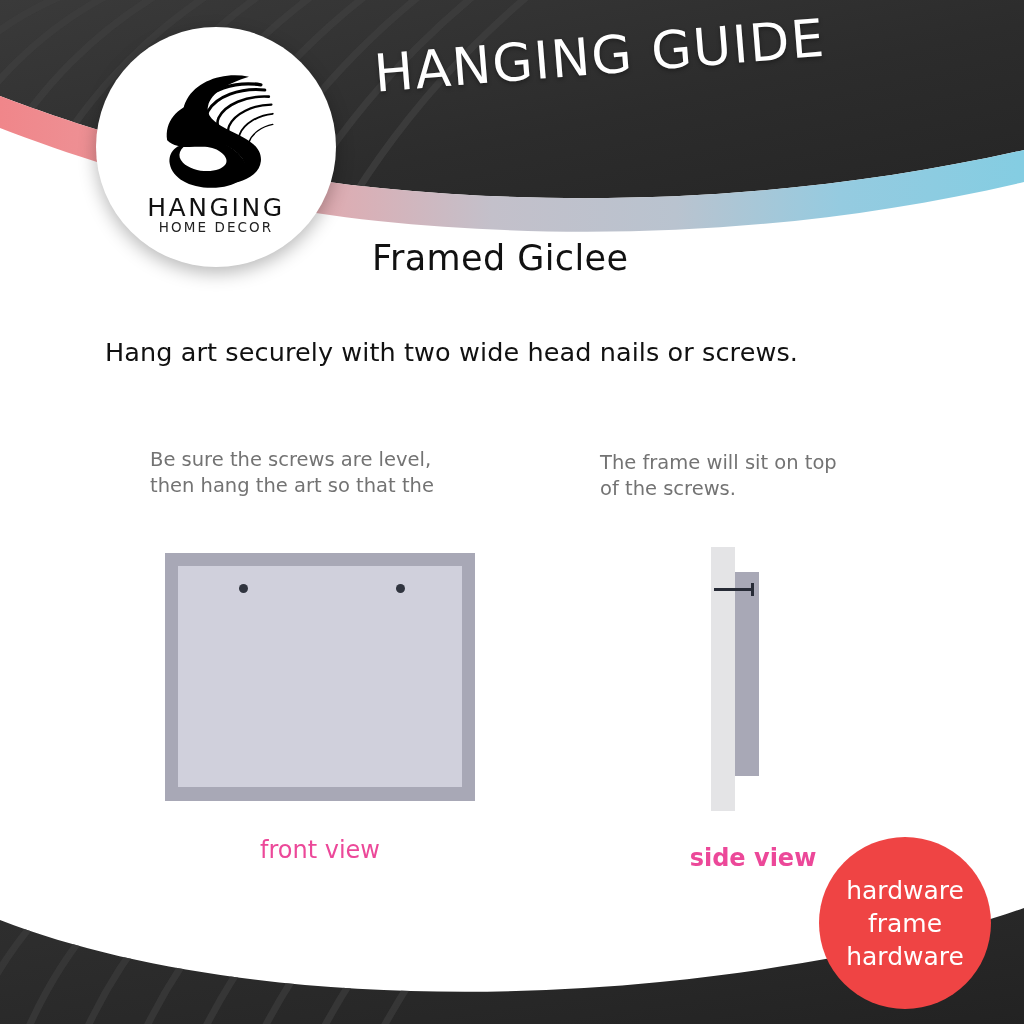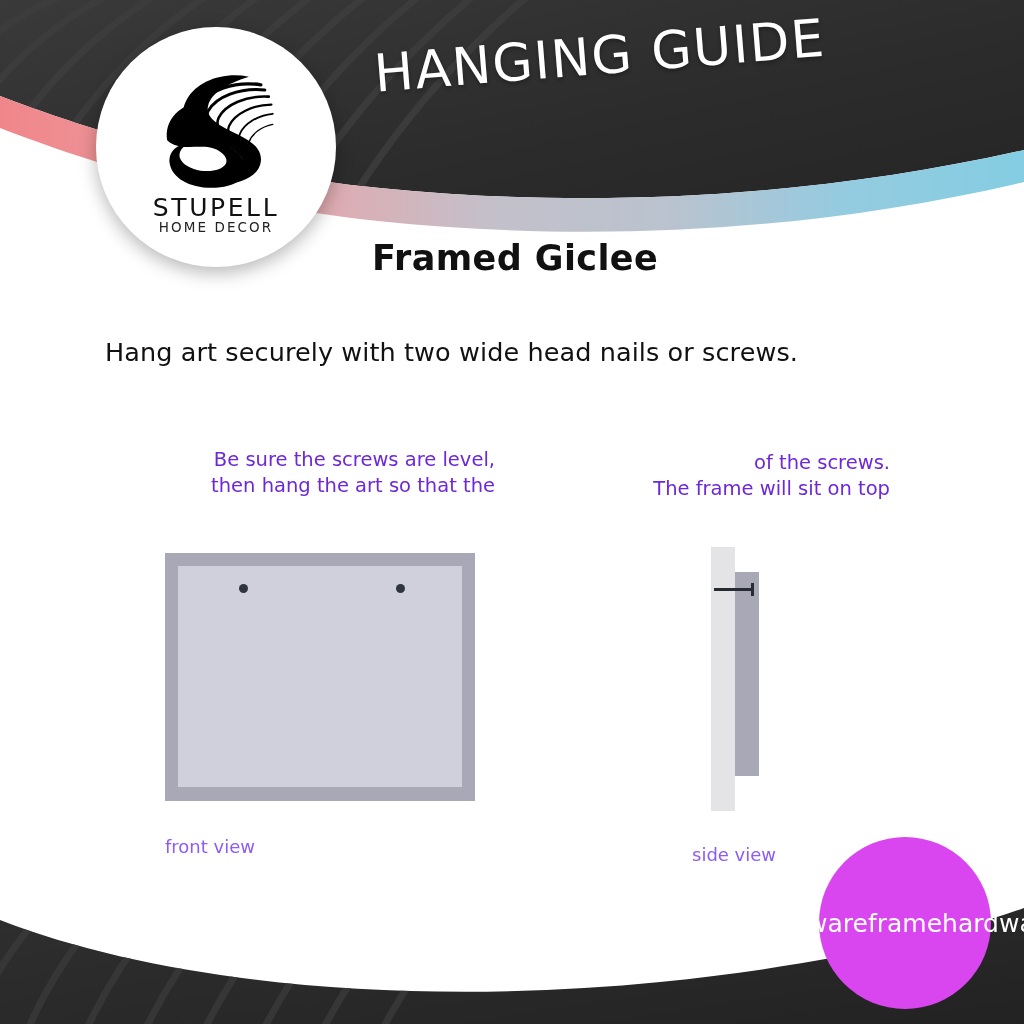--- a/index.html
+++ b/index.html
@@ -85,43 +85,43 @@
     text-shadow: 0 2px 4px rgba(0,0,0,0.35);
   }
 
   
   .subtitle {
     position: absolute;
     left: 372px;
     top: 238px;
     font-size: 35px;
     color: #111111;
-    font-weight: 700;
+    font-weight: 400;
     letter-spacing: 0.4px;
     white-space: nowrap;
   }
   .intro-line {
     position: absolute;
     left: 0;
     top: 337px;
     width: 903px;
     text-align: center;
     font-size: 25.5px;
     color: #111111;
     font-weight: 400;
     letter-spacing: 0.1px;
   }
 
   
   .caption {
     position: absolute;
     font-size: 19.5px;
     line-height: 26px;
-    color: #6d28d9;
-    text-align: right;
+    color: #737373;
+    text-align: left;
     font-weight: 400;
   }
   .caption-front {
     left: 150px;
     top: 447px;
     width: 345px;
   }
   .caption-side {
     left: 600px;
     top: 450px;
@@ -184,38 +184,39 @@
     left: 751px;
     top: 583px;
     width: 3px;
     height: 13px;
     background: #272b36;
   }
 
   
   .view-label {
     position: absolute;
-    font-size: 18px;
-    color: #8b5cf6;
-    font-weight: 400;
+    font-size: 24px;
+    color: #ec4899;
+    font-weight: 400;
+    text-align: center;
   }
   .view-label.front { left: 165px; top: 836px; width: 310px; }
-  .view-label.side  { left: 692px; top: 844px; width: 170px; }
+  .view-label.side  { left: 668px; top: 844px; width: 170px; font-weight: bold; }
 
   
   .hardware-badge {
     position: absolute;
     left: 819px;
     top: 837px;
     width: 172px;
     height: 172px;
     border-radius: 50%;
-    background: #d946ef;
+    background: #ef4444;
     display: flex;
-    flex-direction: row;
+    flex-direction: column;
     align-items: center;
     justify-content: center;
     color: #ffffff;
     font-size: 25px;
     line-height: 33px;
     text-align: center;
     font-weight: 400;
   }
 </style>
 </head>
@@ -306,43 +307,43 @@
         <path d="M180,54 C146,52 114,66 104,86 C98,100 106,110 124,119" stroke-width="4" stroke-linecap="round"></path>
         <path d="M184,66 C156,66 128,80 120,98 C115,110 122,119 138,127" stroke-width="3.4" stroke-linecap="round"></path>
         <path d="M186,80 C164,82 142,95 136,111 C132,121 138,129 151,136" stroke-width="2.8" stroke-linecap="round"></path>
         <path d="M186,96 C170,99 154,110 150,123 C147,131 152,138 162,144" stroke-width="2.1" stroke-linecap="round"></path>
       </g>
       <path fill="#000000" d="M26,120 C22,92 40,70 72,62 C58,78 58,92 76,104 C100,120 130,130 142,150
                C154,171 136,190 100,192 C62,194 34,178 30,156 C27,138 40,126 62,122
                C44,132 40,144 50,154 C62,166 88,170 104,164 C120,158 120,146 104,136
                C82,122 46,140 26,120 Z"></path>
     </svg>
-    <div class="logo-word">STUPELL</div>
+    <div class="logo-word">HANGING</div>
     <div class="logo-sub">HOME DECOR</div>
   </div>
 
   <div class="subtitle">Framed Giclee</div>
   <div class="intro-line">Hang art securely with two wide head nails or screws.</div>
 
   <div class="caption caption-front">
     <div>Be sure the screws are level,</div>
     <div>then hang the art so that the</div>
   </div>
 
   <div class="front-frame">
     <div class="front-frame-inner"></div>
   </div>
   <div class="screw-dot left"></div>
   <div class="screw-dot right"></div>
 
   <div class="view-label front">front view</div>
 
   <div class="caption caption-side">
+    <div>The frame will sit on top</div>
     <div>of the screws.</div>
-    <div>The frame will sit on top</div>
   </div>
 
   <div class="side-wall"></div>
   <div class="side-frame"></div>
   <div class="side-nail-shaft"></div>
   <div class="side-nail-head"></div>
 
   <div class="view-label side">side view</div>
 
   <div class="hardware-badge">

